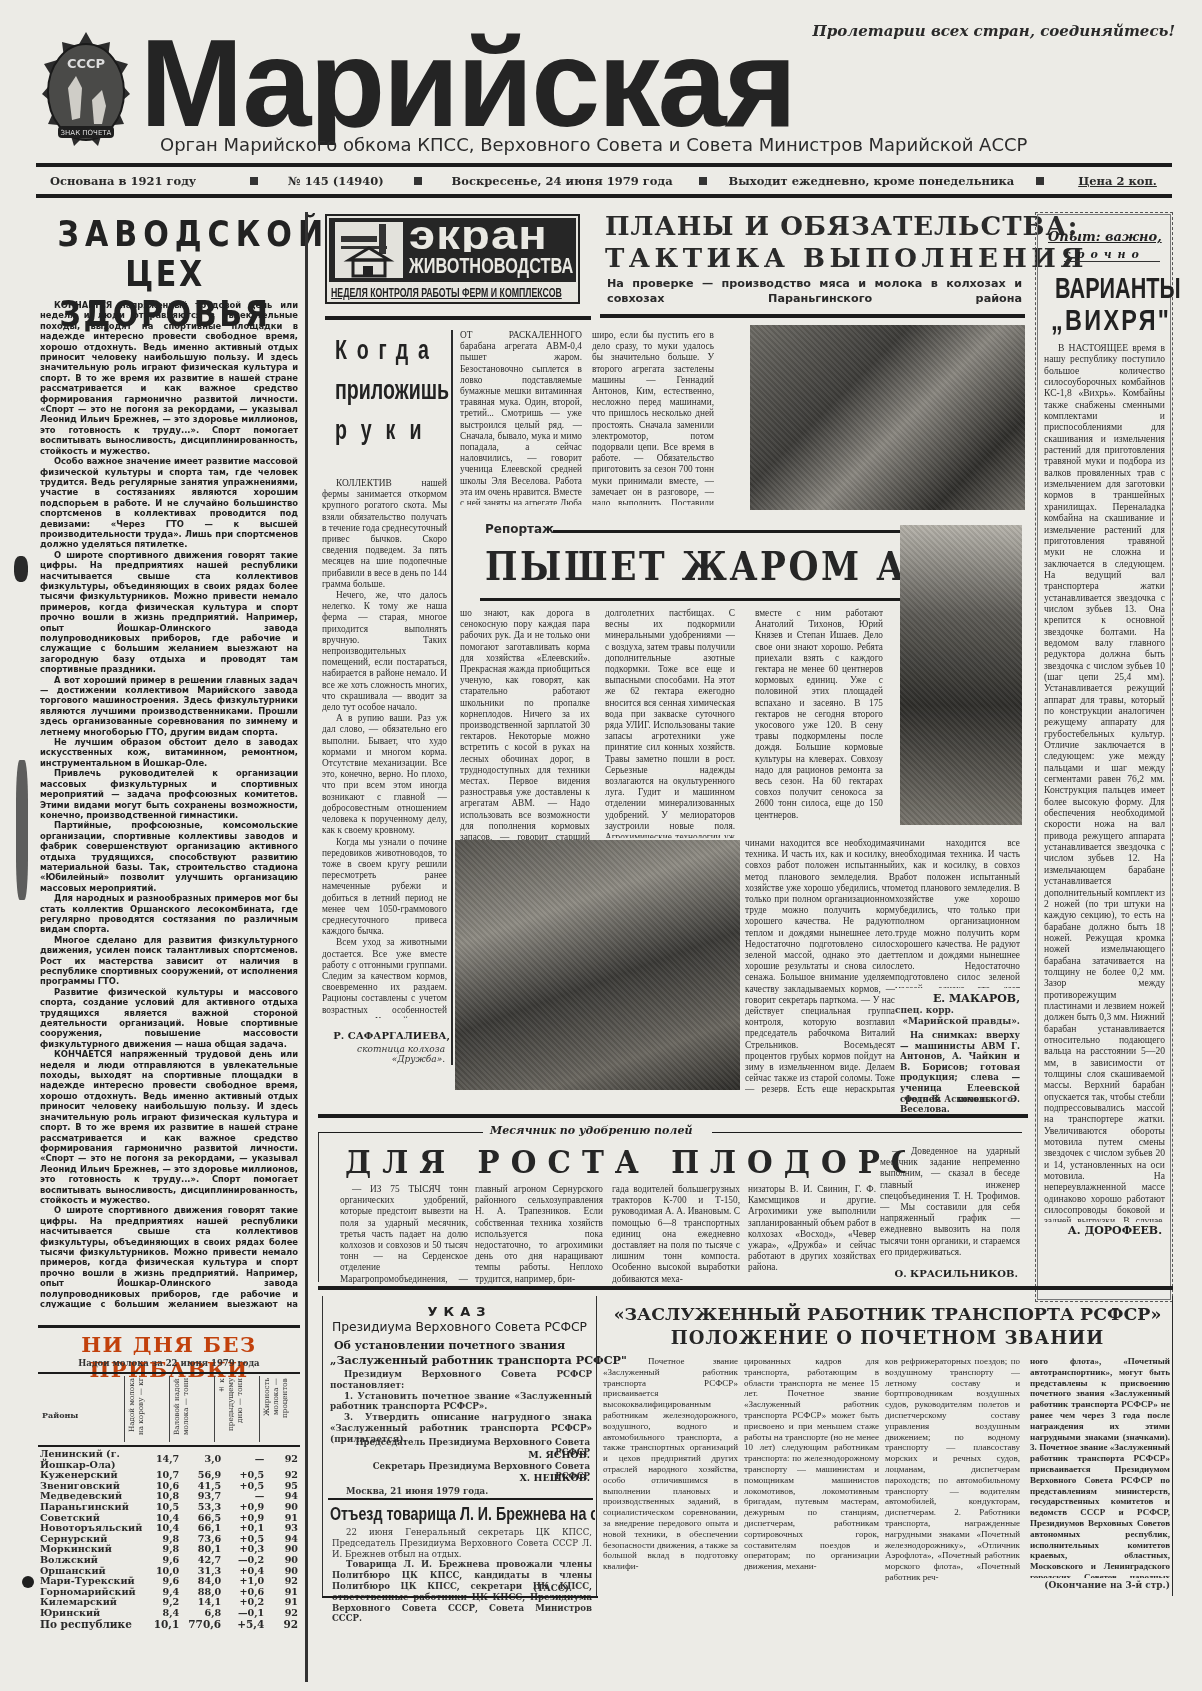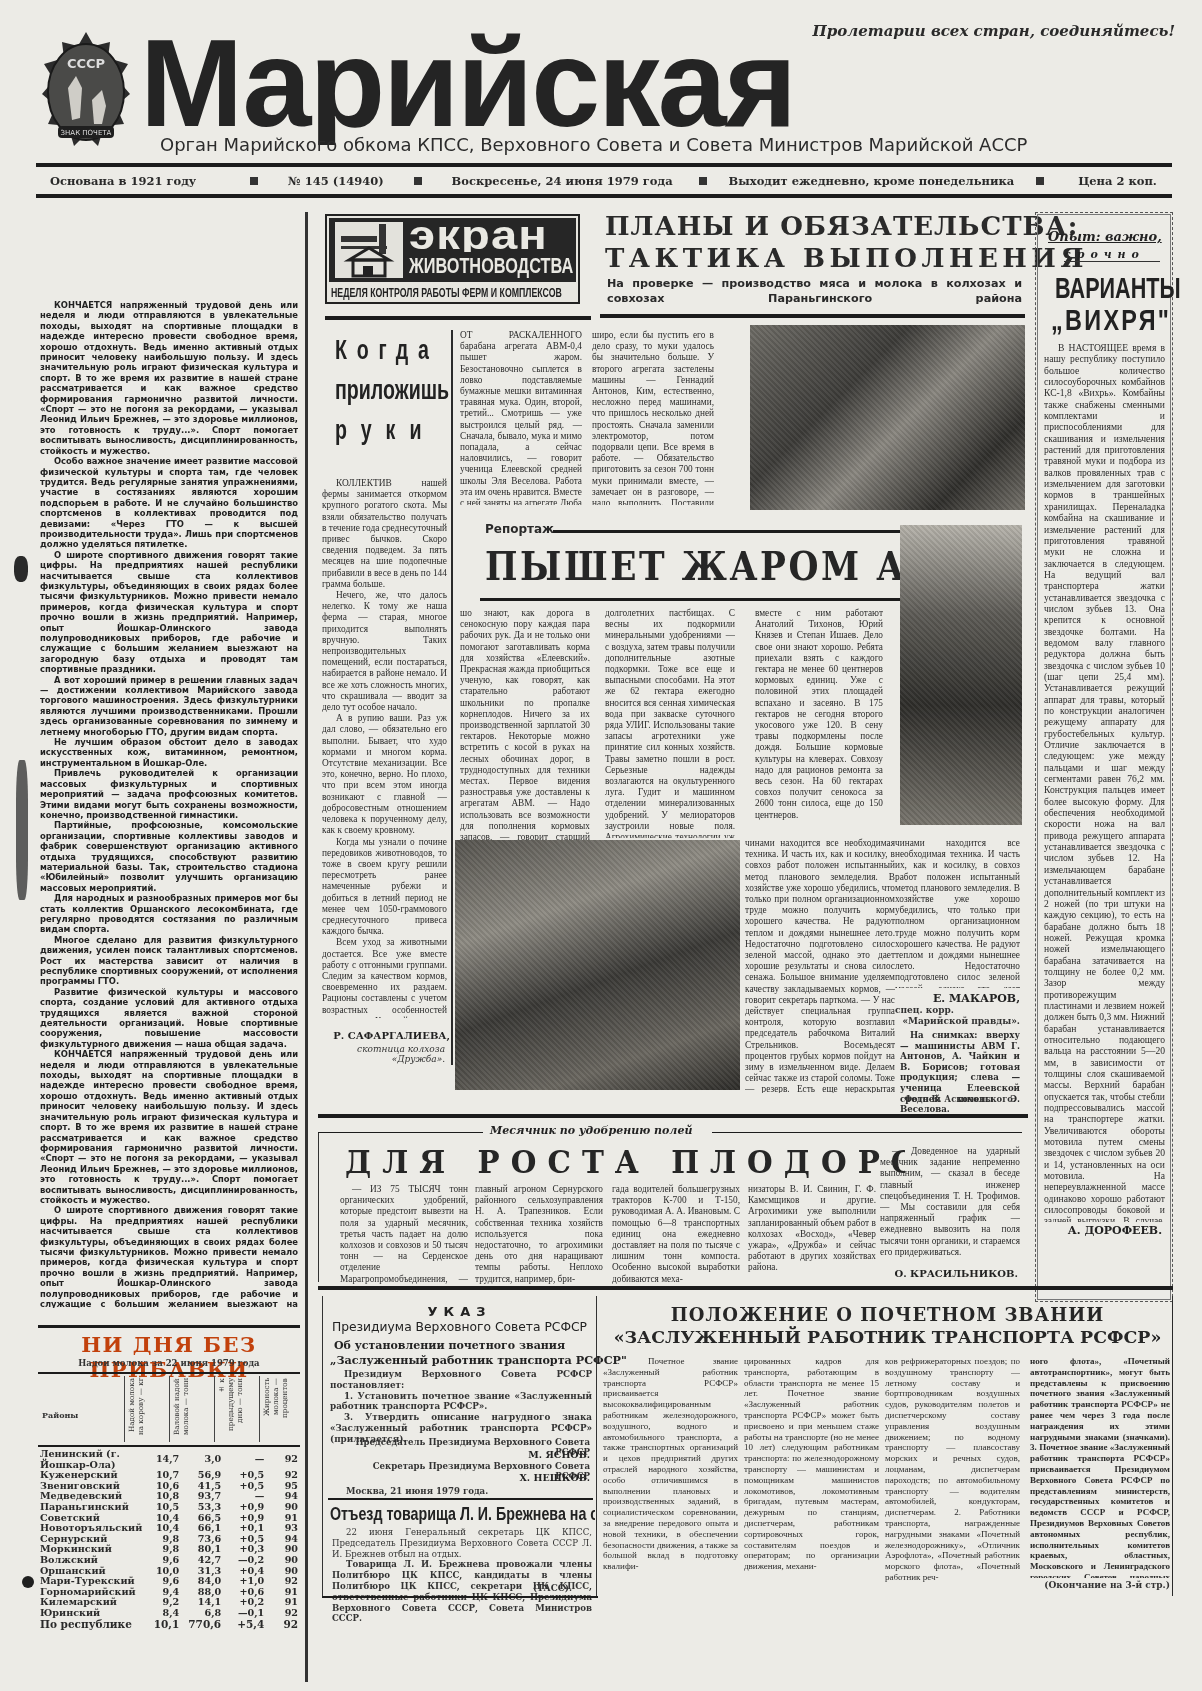--- a/index.html
+++ b/index.html
@@ -46,24 +46,28 @@
   <div class="rule" style="left:36px;top:163px;width:1136px;height:4px;"></div>
   <div class="abs" style="left:36px;top:172px;width:1136px;height:18px;display:flex;align-items:center;font-family:'DejaVu Serif',serif;font-weight:bold;font-size:11.5px;color:#2a2a2a;">
     <span style="margin-left:14px;">Основана в 1921 году</span>
     <span style="margin-left:54px;width:8px;height:8px;background:#333;display:inline-block;"></span>
     <span style="margin-left:30px;">№ 145 (14940)</span>
     <span style="margin-left:30px;width:8px;height:8px;background:#333;display:inline-block;"></span>
     <span style="margin-left:30px;">Воскресенье, 24 июня 1979 года</span>
     <span style="margin-left:26px;width:8px;height:8px;background:#333;display:inline-block;"></span>
     <span style="margin-left:22px;">Выходит ежедневно, кроме понедельника</span>
     <span style="margin-left:22px;width:8px;height:8px;background:#333;display:inline-block;"></span>
-    <span style="margin-left:34px;">Цена 2 коп.</span>
+    <span style="margin-left:34px;text-decoration:underline;">Цена 2 коп.</span>
   </div>
   <div class="rule" style="left:36px;top:194px;width:1136px;height:4px;"></div>
 
+  <div class="abs" style="left:40px;top:214px;width:250px;">
+    <div style="font-family:'DejaVu Sans',sans-serif;font-weight:bold;font-size:35px;letter-spacing:7px;line-height:40px;text-align:center;color:#222;transform:scaleX(0.86);transform-origin:center;">ЗАВОДСКОЙ</div>
+    <div style="font-family:'DejaVu Sans',sans-serif;font-weight:bold;font-size:35px;letter-spacing:3px;line-height:40px;text-align:center;color:#222;transform:scaleX(0.86);transform-origin:center;">ЦЕХ ЗДОРОВЬЯ</div>
+  </div>
   <div class="abs body-sans" style="left:40px;top:300px;width:258px;height:1008px;overflow:hidden;font-size:8.4px;line-height:10.4px;">
     <p class="para">КОНЧАЕТСЯ напряженный трудовой день или неделя и люди отправляются в увлекательные походы, выходят на спортивные площадки в надежде интересно провести свободное время, хорошо отдохнуть. Ведь именно активный отдых приносит человеку наибольшую пользу. И здесь значительную роль играют физическая культура и спорт. В то же время их развитие в нашей стране рассматривается и как важное средство формирования гармонично развитой личности. «Спорт — это не погоня за рекордами, — указывал Леонид Ильич Брежнев, — это здоровье миллионов, это готовность к труду...». Спорт помогает воспитывать выносливость, дисциплинированность, стойкость и мужество.</p>
     <p class="para">Особо важное значение имеет развитие массовой физической культуры и спорта там, где человек трудится. Ведь регулярные занятия упражнениями, участие в состязаниях являются хорошим подспорьем в работе. И не случайно большинство спортсменов в коллективах проводится под девизами: «Через ГТО — к высшей производительности труда». Лишь при спортсменов должно уделяться пятилетке.</p>
     <p class="para">О широте спортивного движения говорят такие цифры. На предприятиях нашей республики насчитывается свыше ста коллективов физкультуры, объединяющих в своих рядах более тысячи физкультурников. Можно привести немало примеров, когда физическая культура и спорт прочно вошли в жизнь предприятий. Например, опыт Йошкар-Олинского завода полупроводниковых приборов, где рабочие и служащие с большим желанием выезжают на загородную базу отдыха и проводят там спортивные праздники.</p>
     <p class="para">А вот хороший пример в решении главных задач — достижении коллективом Марийского завода торгового машиностроения. Здесь физкультурники являются лучшими производственниками. Прошли здесь организованные соревнования по зимнему и летнему многоборью ГТО, другим видам спорта.</p>
     <p class="para">Не лучшим образом обстоит дело в заводах искусственных кож, витаминном, ремонтном, инструментальном в Йошкар-Оле.</p>
     <p class="para">Привлечь руководителей к организации массовых физкультурных и спортивных мероприятий — задача профсоюзных комитетов. Этими видами могут быть сохранены возможности, конечно, производственной гимнастики.</p>
     <p class="para">Партийные, профсоюзные, комсомольские организации, спортивные коллективы заводов и фабрик совершенствуют организацию активного отдыха трудящихся, способствуют развитию материальной базы. Так, строительство стадиона «Юбилейный» позволит улучшить организацию массовых мероприятий.</p>
     <p class="para">Для народных и разнообразных примеров мог бы стать коллектив Оршанского лесокомбината, где регулярно проводятся состязания по различным видам спорта.</p>
     <p class="para">Многое сделано для развития физкультурного движения, усилен поиск талантливых спортсменов. Рост их мастерства зависит от наличия в республике спортивных сооружений, от исполнения программы ГТО.</p>
@@ -218,21 +222,21 @@
       <polygon points="14,38 34,26 54,38" fill="none" stroke="#222" stroke-width="3"></polygon>
       <rect x="18" y="38" width="32" height="16" fill="none" stroke="#222" stroke-width="3"></rect>
       <rect x="28" y="44" width="10" height="10" fill="#222"></rect>
     </svg>
     <div class="abs" style="left:82px;top:2px;width:166px;height:34px;overflow:hidden;">
       <span style="display:block;font-family:'Liberation Sans',sans-serif;font-weight:bold;font-size:41px;line-height:34px;color:#e9e8e2;letter-spacing:1px;transform:scaleX(1.15);transform-origin:left top;">экран</span>
     </div>
     <div class="abs" style="left:82px;top:36px;width:166px;height:30px;overflow:hidden;">
       <span style="display:block;font-family:'Liberation Sans',sans-serif;font-weight:bold;font-size:22px;line-height:28px;color:#e9e8e2;transform:scaleX(0.74);transform-origin:left top;white-space:nowrap;">ЖИВОТНОВОДСТВА</span>
     </div>
-    <div class="abs" style="left:4px;top:70px;width:289px;height:16px;overflow:hidden;">
+    <div class="abs" style="left:4px;top:70px;width:289px;height:16px;overflow:hidden;text-decoration:underline;">
       <span style="display:block;font-family:'Liberation Sans',sans-serif;font-weight:bold;font-size:12px;white-space:nowrap;color:#222;transform:scaleX(0.73);transform-origin:left top;">НЕДЕЛЯ КОНТРОЛЯ РАБОТЫ ФЕРМ И КОМПЛЕКСОВ</span>
     </div>
   </div>
 
   <div class="rule" style="left:325px;top:316px;width:266px;height:4px;"></div>
 
   <div class="abs" style="left:335px;top:330px;width:110px;">
     <div style="font-family:'Liberation Sans',sans-serif;font-weight:bold;font-size:28px;line-height:40px;letter-spacing:14px;color:#222;transform:scaleX(0.7);transform-origin:left top;">Когда</div>
     <div style="font-family:'Liberation Sans',sans-serif;font-weight:bold;font-size:28px;line-height:40px;color:#222;transform:scaleX(0.7);transform-origin:left top;white-space:nowrap;">приложишь</div>
     <div style="font-family:'Liberation Sans',sans-serif;font-weight:bold;font-size:28px;line-height:40px;letter-spacing:20px;color:#222;transform:scaleX(0.7);transform-origin:left top;">руки</div>
@@ -332,22 +336,22 @@
     <span style="display:inline-block;font-family:'Liberation Sans',sans-serif;font-weight:bold;font-size:18.5px;line-height:24px;color:#222;white-space:nowrap;transform:scaleX(0.77);transform-origin:left top;">Отъезд товарища Л. И. Брежнева на отдых</span>
   </div>
   <div class="abs" style="left:332px;top:1527px;width:260px;font-family:'DejaVu Serif',serif;font-size:8.6px;line-height:10.8px;color:#333;text-align:justify;">
     <p class="para">22 июня Генеральный секретарь ЦК КПСС, Председатель Президиума Верховного Совета СССР Л. И. Брежнев отбыл на отдых.</p>
     <p class="para" style="font-weight:bold;">Товарища Л. И. Брежнева провожали члены Политбюро ЦК КПСС, кандидаты в члены Политбюро ЦК КПСС, секретари ЦК КПСС, ответственные работники ЦК КПСС, Президиума Верховного Совета СССР, Совета Министров СССР.</p>
   </div>
   <div class="abs" style="left:332px;top:1583px;width:240px;text-align:right;font-family:'DejaVu Serif',serif;font-weight:bold;font-size:8.8px;color:#333;">(ТАСС).</div>
   <div class="rule" style="left:322px;top:1596px;width:276px;height:2px;"></div>
 
   <div class="abs" style="left:610px;top:1303px;width:555px;">
+    <div style="text-align:center;font-family:'DejaVu Serif',serif;font-weight:bold;font-size:17.4px;line-height:23px;color:#262626;white-space:nowrap;">«ЗАСЛУЖЕННЫЙ РАБОТНИК ТРАНСПОРТА РСФСР»</div>
     <div style="text-align:center;font-family:'DejaVu Serif',serif;font-weight:bold;font-size:18px;line-height:23px;letter-spacing:1px;color:#262626;white-space:nowrap;">ПОЛОЖЕНИЕ О ПОЧЕТНОМ ЗВАНИИ</div>
-    <div style="text-align:center;font-family:'DejaVu Serif',serif;font-weight:bold;font-size:17.4px;line-height:23px;color:#262626;white-space:nowrap;">«ЗАСЛУЖЕННЫЙ РАБОТНИК ТРАНСПОРТА РСФСР»</div>
   </div>
   <div class="abs body-text" style="left:603px;top:1356px;width:135px;height:238px;overflow:hidden;font-size:9px;line-height:10.8px;text-indent:10px;">1. Почетное звание «Заслуженный работник транспорта РСФСР» присваивается высококвалифицированным работникам железнодорожного, воздушного, водного и автомобильного транспорта, а также транспортных организаций и цехов предприятий других отраслей народного хозяйства, особо отличившимся в выполнении плановых и производственных заданий, в социалистическом соревновании, за внедрение передового опыта и новой техники, в обеспечении безопасности движения, а также за большой вклад в подготовку квалифи-</div>
   <div class="abs body-text" style="left:744px;top:1356px;width:135px;height:238px;overflow:hidden;font-size:9px;line-height:10.8px;">цированных кадров для транспорта, работающим в области транспорта не менее 15 лет. Почетное звание «Заслуженный работник транспорта РСФСР» может быть присвоено и при меньшем стаже работы на транспорте (но не менее 10 лет) следующим работникам транспорта: по железнодорожному транспорту — машинистам и помощникам машинистов локомотивов, локомотивным бригадам, путевым мастерам, дежурным по станциям, диспетчерам, работникам сортировочных горок, составителям поездов и операторам; по организации движения, механи-</div>
   <div class="abs body-text" style="left:885px;top:1356px;width:135px;height:238px;overflow:hidden;font-size:9px;line-height:10.8px;">ков рефрижераторных поездов; по воздушному транспорту — летному составу и бортпроводникам воздушных судов, руководителям полетов и диспетчерскому составу управления воздушным движением; по водному транспорту — плавсоставу морских и речных судов, лоцманам, диспетчерам пароходств; по автомобильному транспорту — водителям автомобилей, кондукторам, диспетчерам. 2. Работники транспорта, награжденные нагрудными знаками «Почетный железнодорожнику», «Отличник Аэрофлота», «Почетный работник морского флота», «Почетный работник реч-</div>
   <div class="abs body-text" style="left:1030px;top:1356px;width:140px;height:222px;overflow:hidden;font-size:9px;line-height:10.8px;font-weight:bold;">ного флота», «Почетный автотранспортник», могут быть представлены к присвоению почетного звания «Заслуженный работник транспорта РСФСР» не ранее чем через 3 года после награждения их этими нагрудными знаками (значками). 3. Почетное звание «Заслуженный работник транспорта РСФСР» присваивается Президиумом Верховного Совета РСФСР по представлениям министерств, государственных комитетов и ведомств СССР и РСФСР, Президиумов Верховных Советов автономных республик, исполнительных комитетов краевых, областных, Московского и Ленинградского городских Советов народных депутатов.</div>
   <div class="abs" style="left:1030px;top:1580px;width:140px;text-align:right;font-family:'DejaVu Serif',serif;font-weight:bold;font-size:9px;color:#333;">(Окончание на 3-й стр.)</div>
   <div class="vrule" style="left:1172px;top:1296px;height:300px;width:1px;"></div>
 
   <div class="abs" style="left:14px;top:556px;width:14px;height:26px;background:#2a2a2a;border-radius:40%;"></div>
   <div class="abs" style="left:16px;top:760px;width:12px;height:140px;background:#3a3a3a;border-radius:30%;opacity:0.8;"></div>

